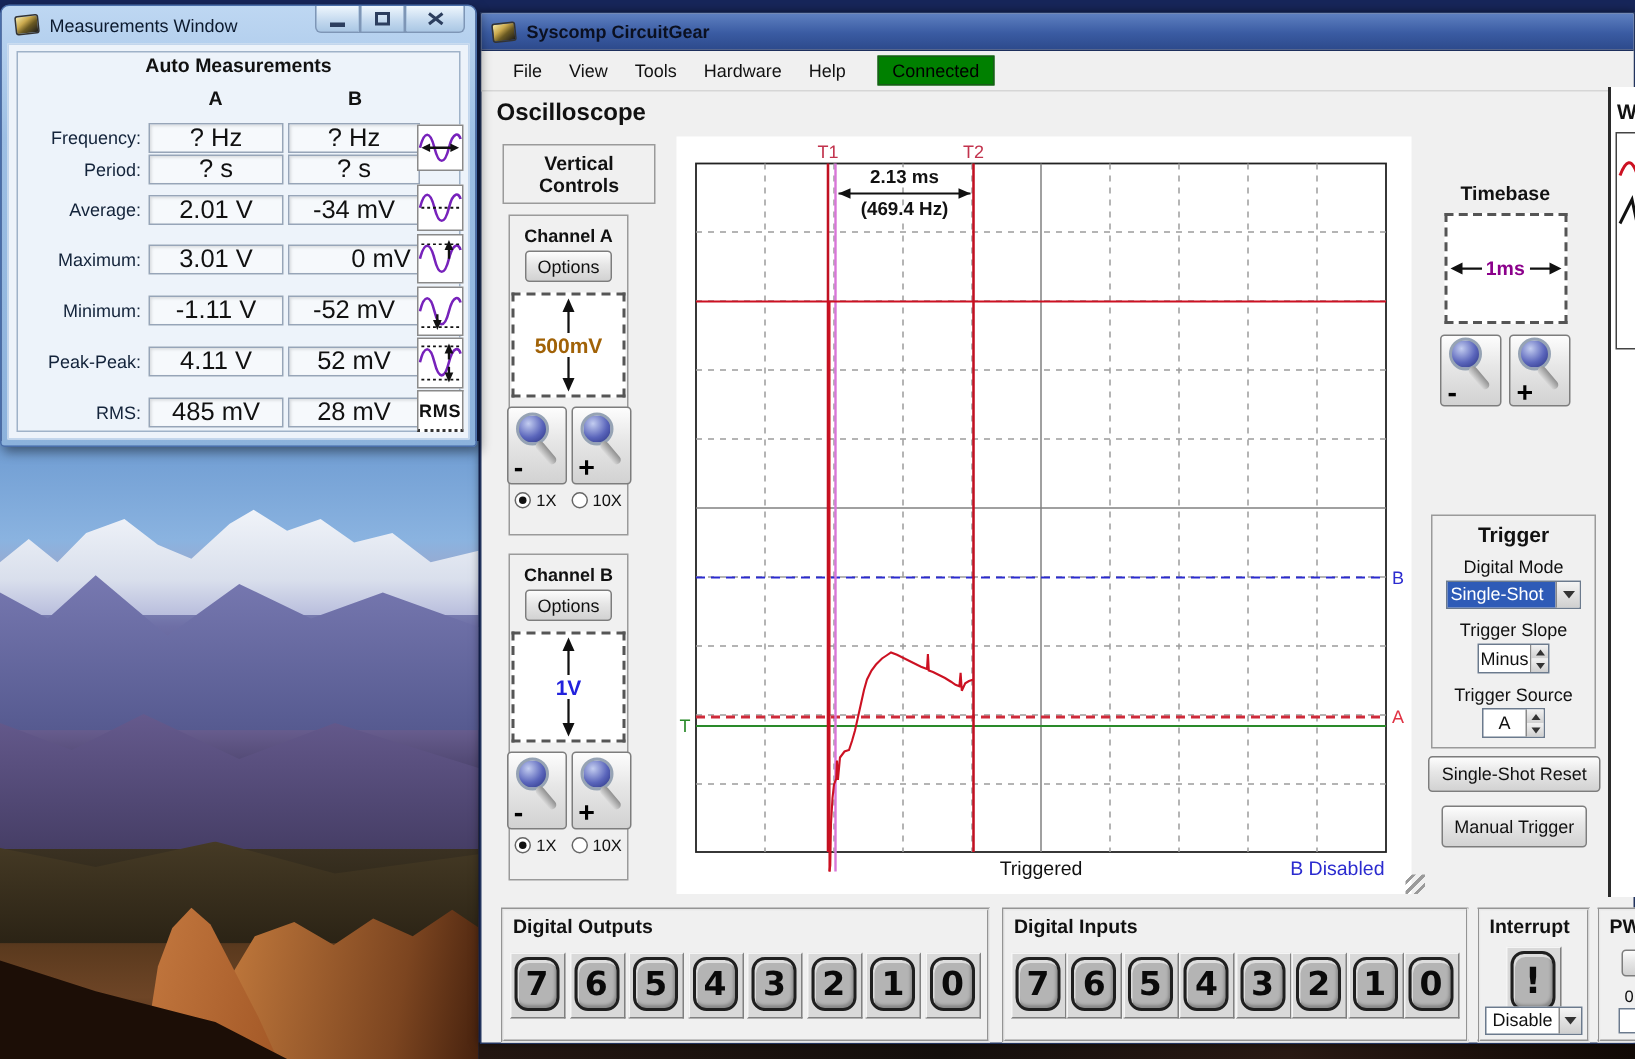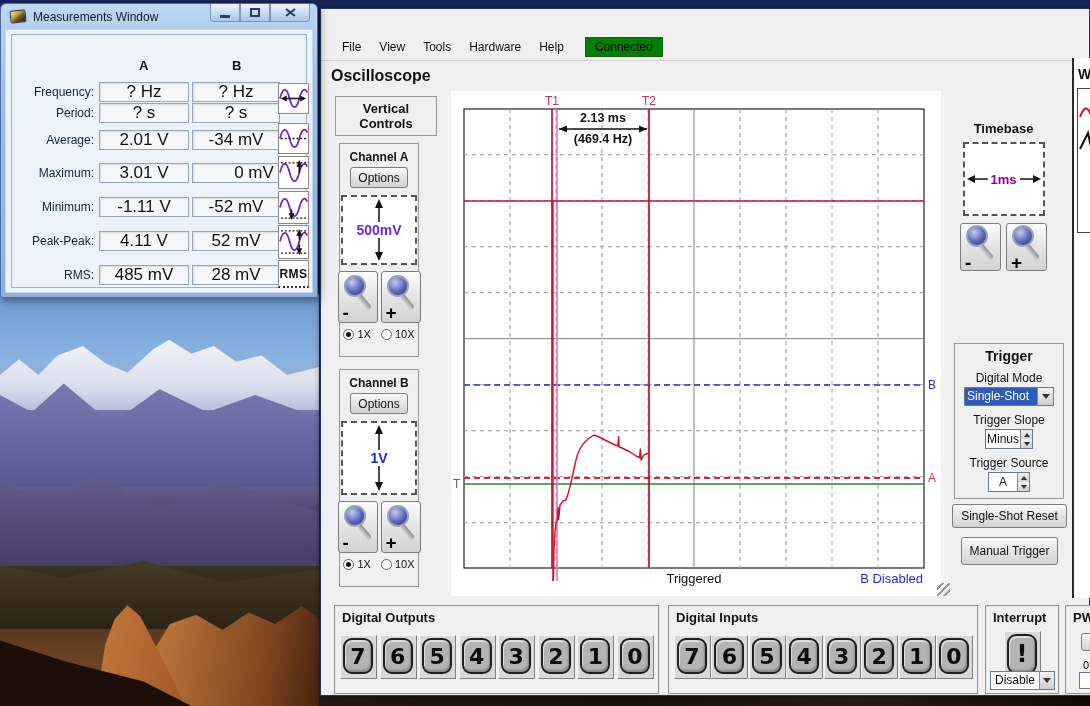--- a/index.html
+++ b/index.html
@@ -150,20 +150,24 @@
   <div class="mountbody"></div>
   <div class="foothills"></div>
   <div class="scrubband"></div>
   <div class="rockmassR"></div>
   <div class="rockspire"></div>
   <div class="rockDarkL"></div>
 </div>
 <div class="bottomstrip"></div>
 
 <div class="main-win">
+  <div class="main-title">
+    <div class="appicon"></div>
+    <span class="ttl">Syscomp CircuitGear</span>
+  </div>
   <div class="menubar">
     <span class="mi">File</span>
     <span class="mi">View</span>
     <span class="mi">Tools</span>
     <span class="mi">Hardware</span>
     <span class="mi">Help</span>
     <span class="connected">Connected</span>
   </div>
   <div class="osc-title">Oscilloscope</div>
 
@@ -171,21 +175,21 @@
 
   <div class="groupbox chan" style="left:18px; top:134px; height:214px;">
     <div class="ctitle">Channel A</div>
     <div class="btn opts">Options</div>
     <div class="dashedbox range">
       <svg class="rangesvg" width="72" height="66" viewBox="0 0 72 66">
         <line x1="36" y1="6" x2="36" y2="60" stroke="#111" stroke-width="1.5"></line>
         <polygon points="32,11 36,2 40,11" fill="#111"></polygon>
         <polygon points="32,55 36,64 40,55" fill="#111"></polygon>
       </svg>
-      <span class="rangeval" style="color:#6d28d9;">500mV</span>
+      <span class="rangeval" style="color:#a16207;">500mV</span>
     </div>
     <div class="magrow">
       <div class="btn">
         <div class="mag">
             <div class="lens"></div>
             <div class="handle"></div>
           <span class="sign">-</span>
           </div>
       </div>
       <div class="btn">
@@ -467,20 +471,21 @@
         <span class="glyph-max"></span>
       </div>
     <div class="capbtn close">
       <svg width="11" height="9">
           <path d="M1,1 L10,8 M10,1 L1,8" stroke="#2c3e5e" stroke-width="2"></path>
         </svg>
     </div>
   </div>
   <div class="meas-body">
     <div class="meas-inner"></div>
+    <div class="meas-head">Auto Measurements</div>
     <div class="colhead" style="left:133px;">A</div>
     <div class="colhead" style="left:226px;">B</div>
 
     <div class="mrow-label" style="top:55px;">Frequency:</div>
     <div class="mval sunken" style="left:93px; top:52px; width:90px;">? Hz</div>
     <div class="mval sunken" style="left:186px; top:52px; width:88px;">? Hz</div>
 
     <div class="mrow-label" style="top:76px;">Period:</div>
     <div class="mval sunken" style="left:93px; top:73px; width:90px;">? s</div>
     <div class="mval sunken" style="left:186px; top:73px; width:88px;">? s</div>

